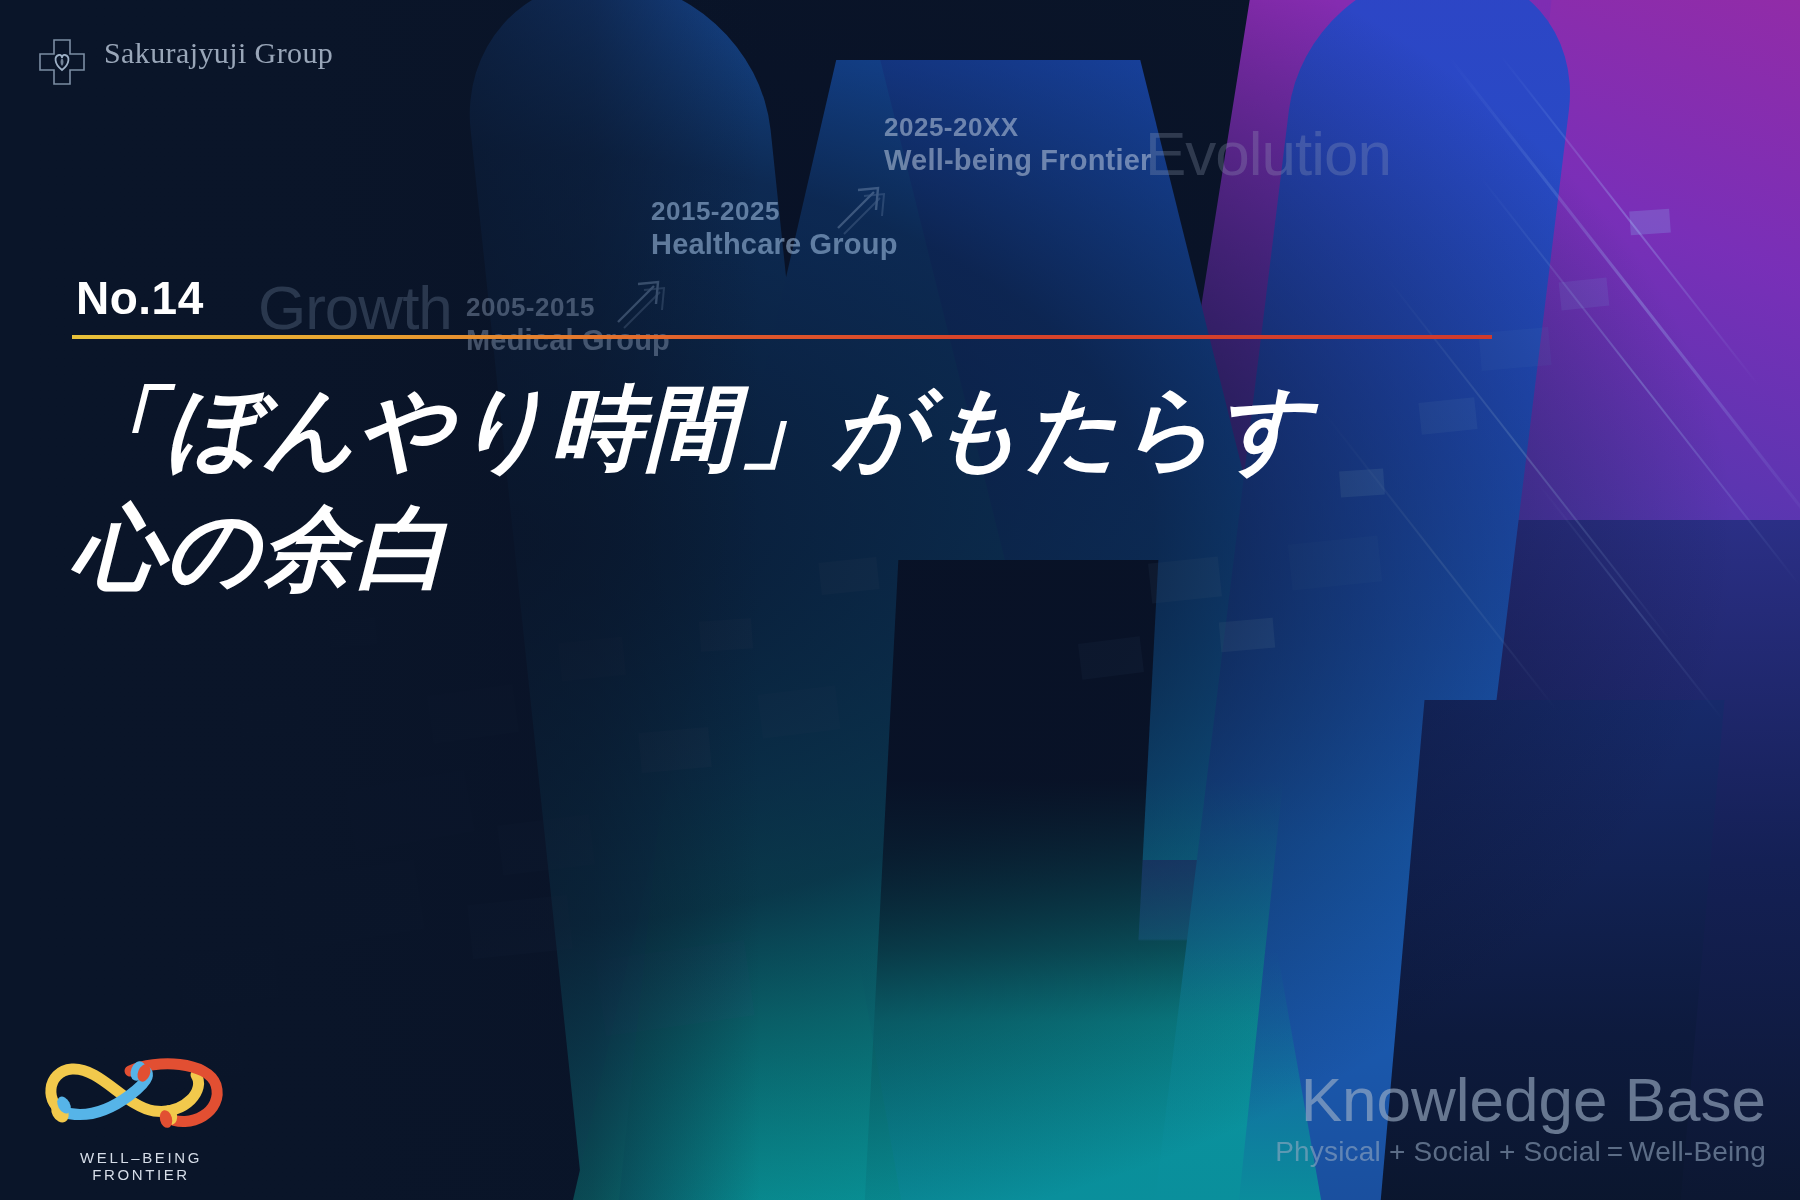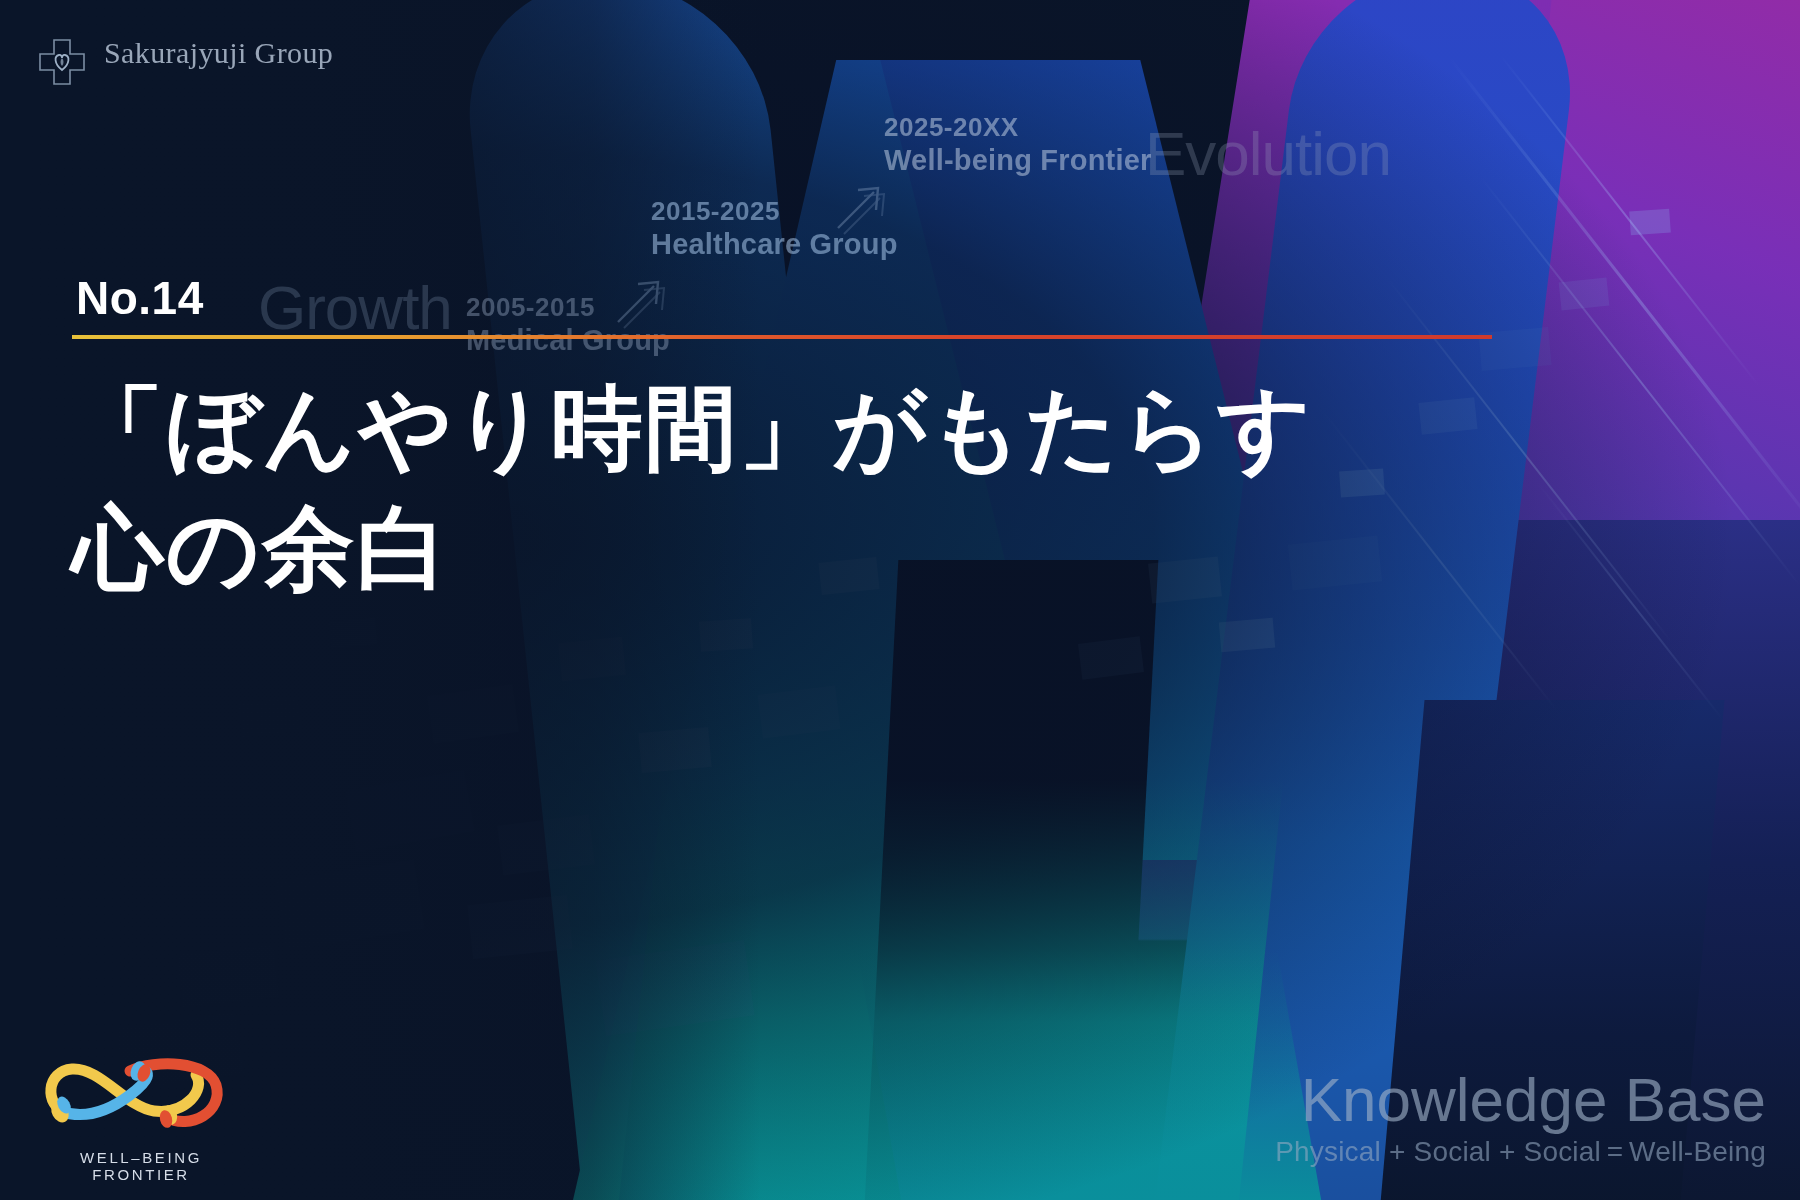--- a/index.html
+++ b/index.html
@@ -144,20 +144,21 @@
     line-height:1.1;white-space:nowrap;
   }
   .rule{
     margin-top:14px;width:1420px;height:4px;
     background:linear-gradient(90deg,#e8c13a 0%,#e8a030 22%,#e05a2b 46%,#d8452a 62%,#cf3a2c 100%);
   }
   .title{
     margin-top:30px;
     font-size:92px;font-weight:700;color:#ffffff;letter-spacing:2px;
     line-height:1.30;
+    font-style:italic;
   }
   .title .ln{display:block;white-space:nowrap;}
 
   
   .wbf{position:absolute;left:30px;top:1055px;width:250px;}
   .wbf-text{
     margin-top:4px;text-align:center;width:222px;
     color:#d6dde8;font-size:15px;letter-spacing:2.6px;font-weight:400;
   }
 

